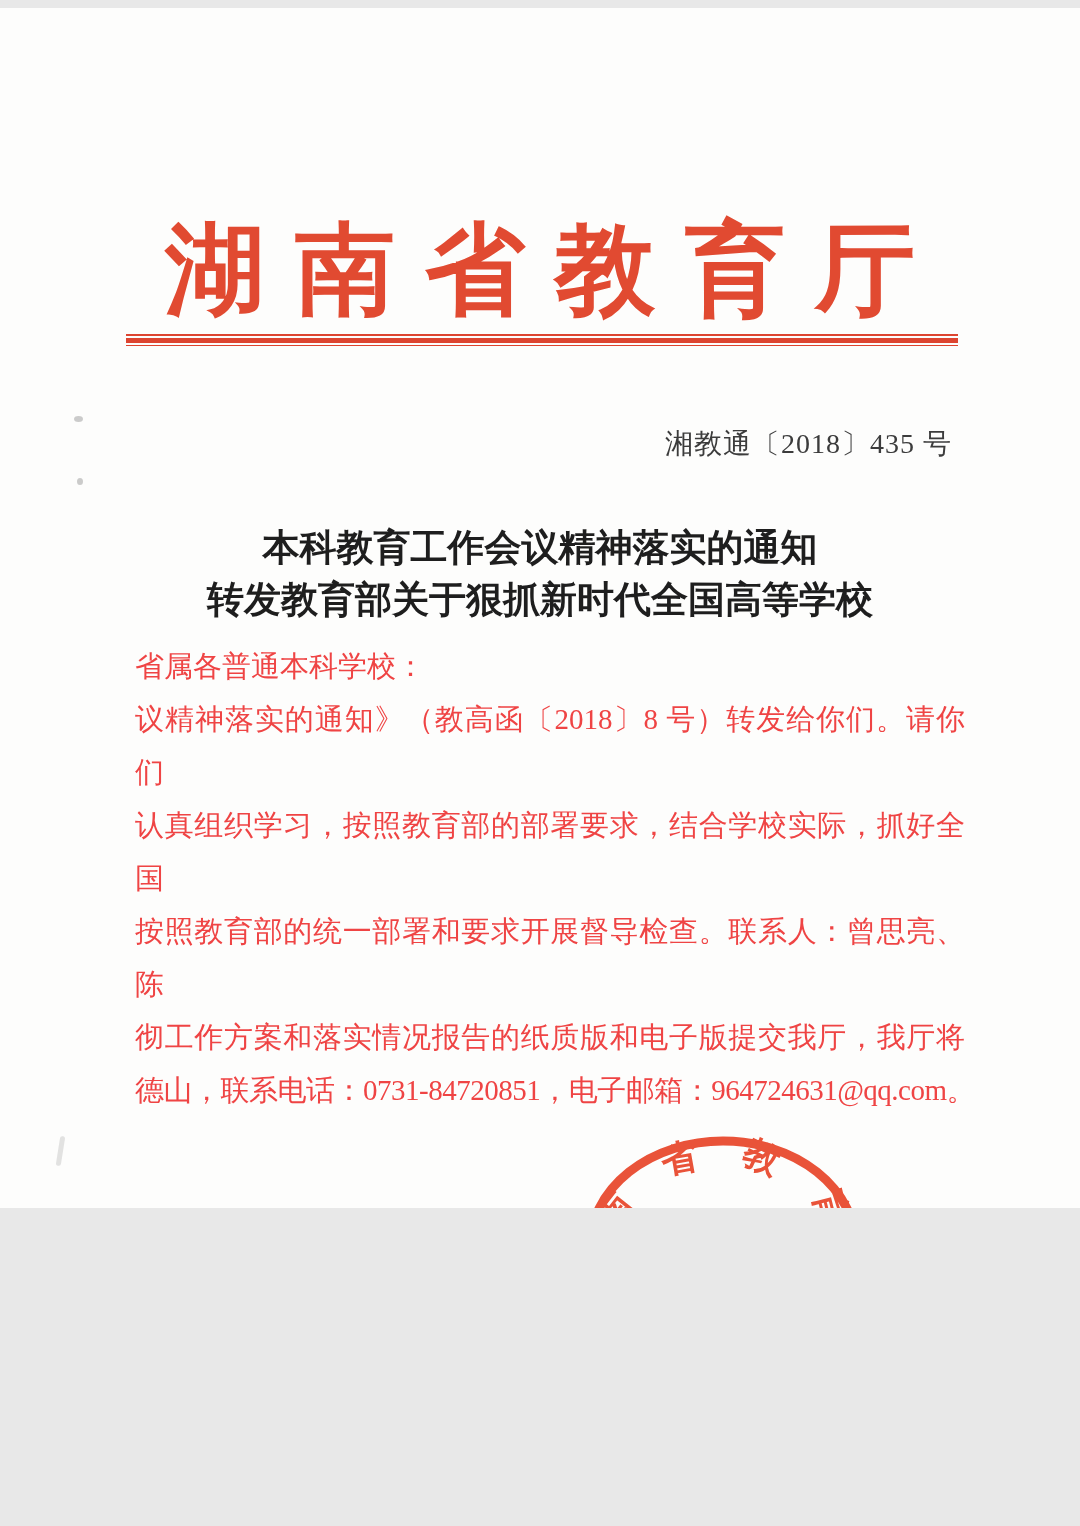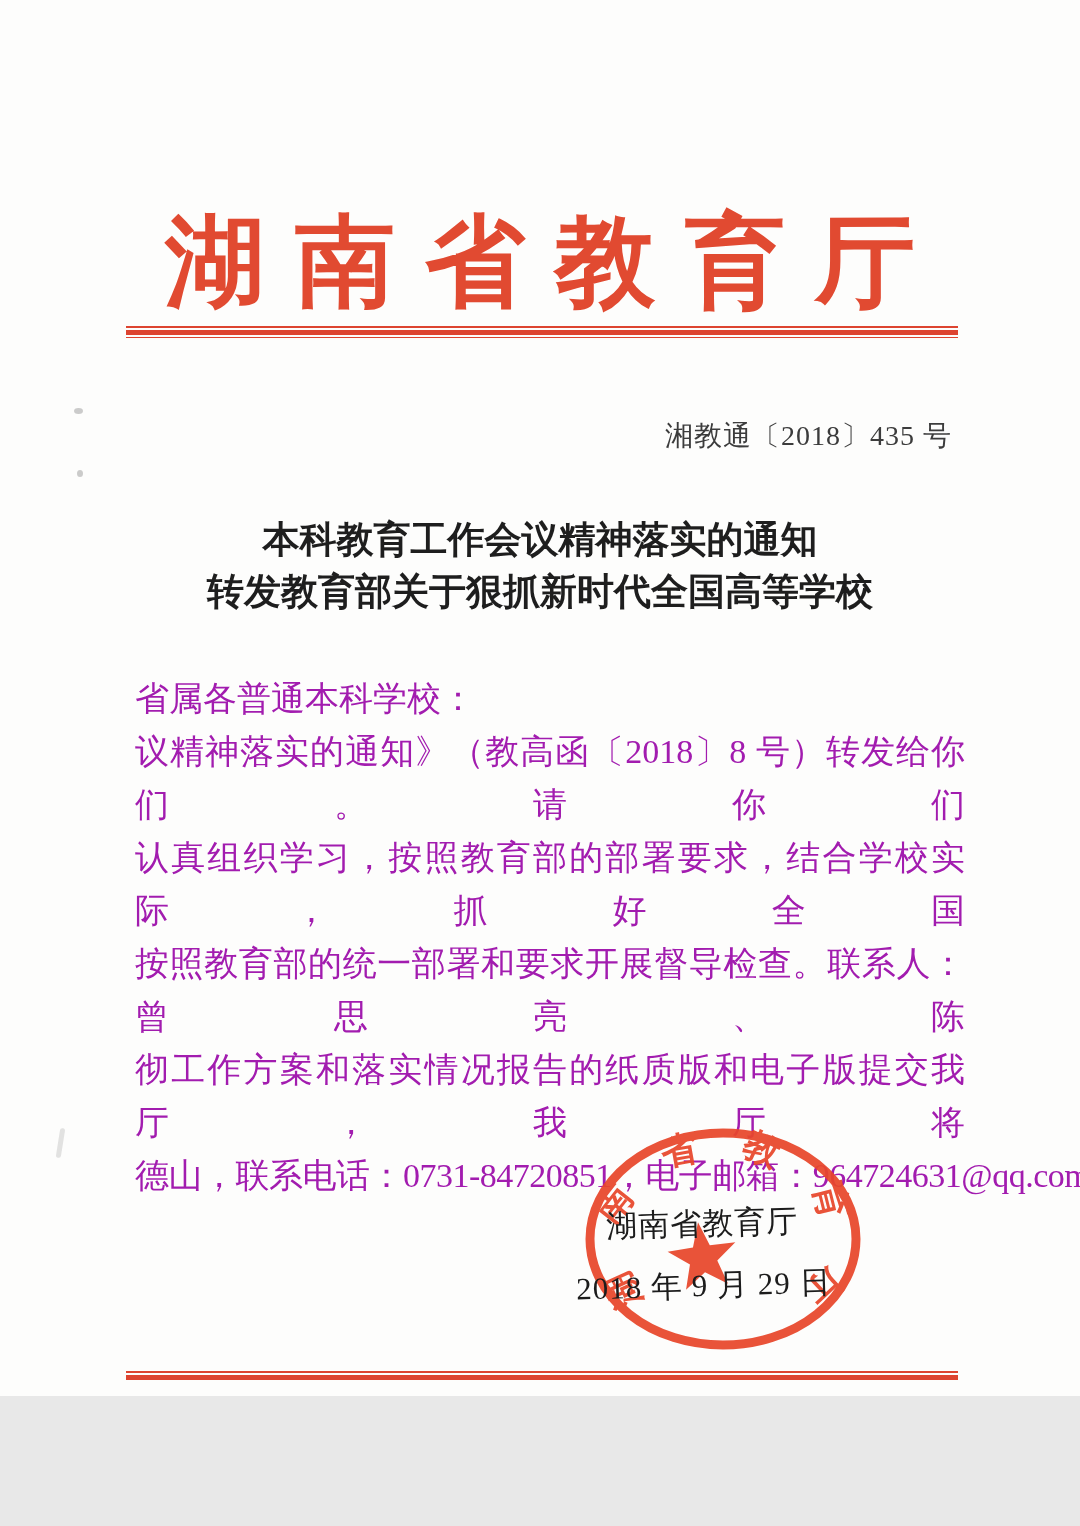--- a/index.html
+++ b/index.html
@@ -1,20 +1,20 @@
 <!DOCTYPE html>
 <html><head>
 <meta charset="utf-8">
 <style>
   html, body { margin: 0; padding: 0; background: #e8e8e8; }
   .page {
     position: relative;
     width: 1080px;
-    height: 1396px;
-    margin: 0 auto;
+    height: 1200px;
+    margin: 8px auto;
     background: #fdfdfc;
     overflow: hidden;
     font-family: "Liberation Serif", serif;
   }
   
   .speck { position: absolute; border-radius: 50%; }
   .s1 { left: 74px; top: 408px; width: 9px; height: 6px; background: #9a9a9a; opacity: .5; }
   .s2 { left: 77px; top: 470px; width: 6px; height: 7px; background: #8f8f8f; opacity: .45; }
   .s3 { left: 58px; top: 1128px; width: 5px; height: 30px; background: #b8b8b8; opacity: .4; border-radius: 3px; transform: rotate(9deg); }
 
@@ -51,24 +51,24 @@
     left: 0; top: 514px; width: 100%;
     text-align: center;
     font-weight: 700;
     color: #1e1e1e;
     font-size: 37px;
     line-height: 52px;
   }
 
   .bodytext {
     position: absolute;
-    left: 135px; top: 672px; width: 830px;
-    font-size: 34px;
+    left: 135px; top: 632px; width: 830px;
+    font-size: 29px;
     line-height: 53px;
-    color: #a21caf;
+    color: #ef4444;
   }
   .bl { white-space: normal; }
   .bl.just { text-align: justify; text-align-last: justify; }
   .bl.indent { text-indent: 2em; }
   .bl.tight { letter-spacing: -0.5px; white-space: nowrap; }
 
   .seal { position: absolute; left: 578px; top: 1119px; width: 290px; height: 240px; opacity: .93; z-index: 1; }
 
   .signoff {
     position: absolute;

